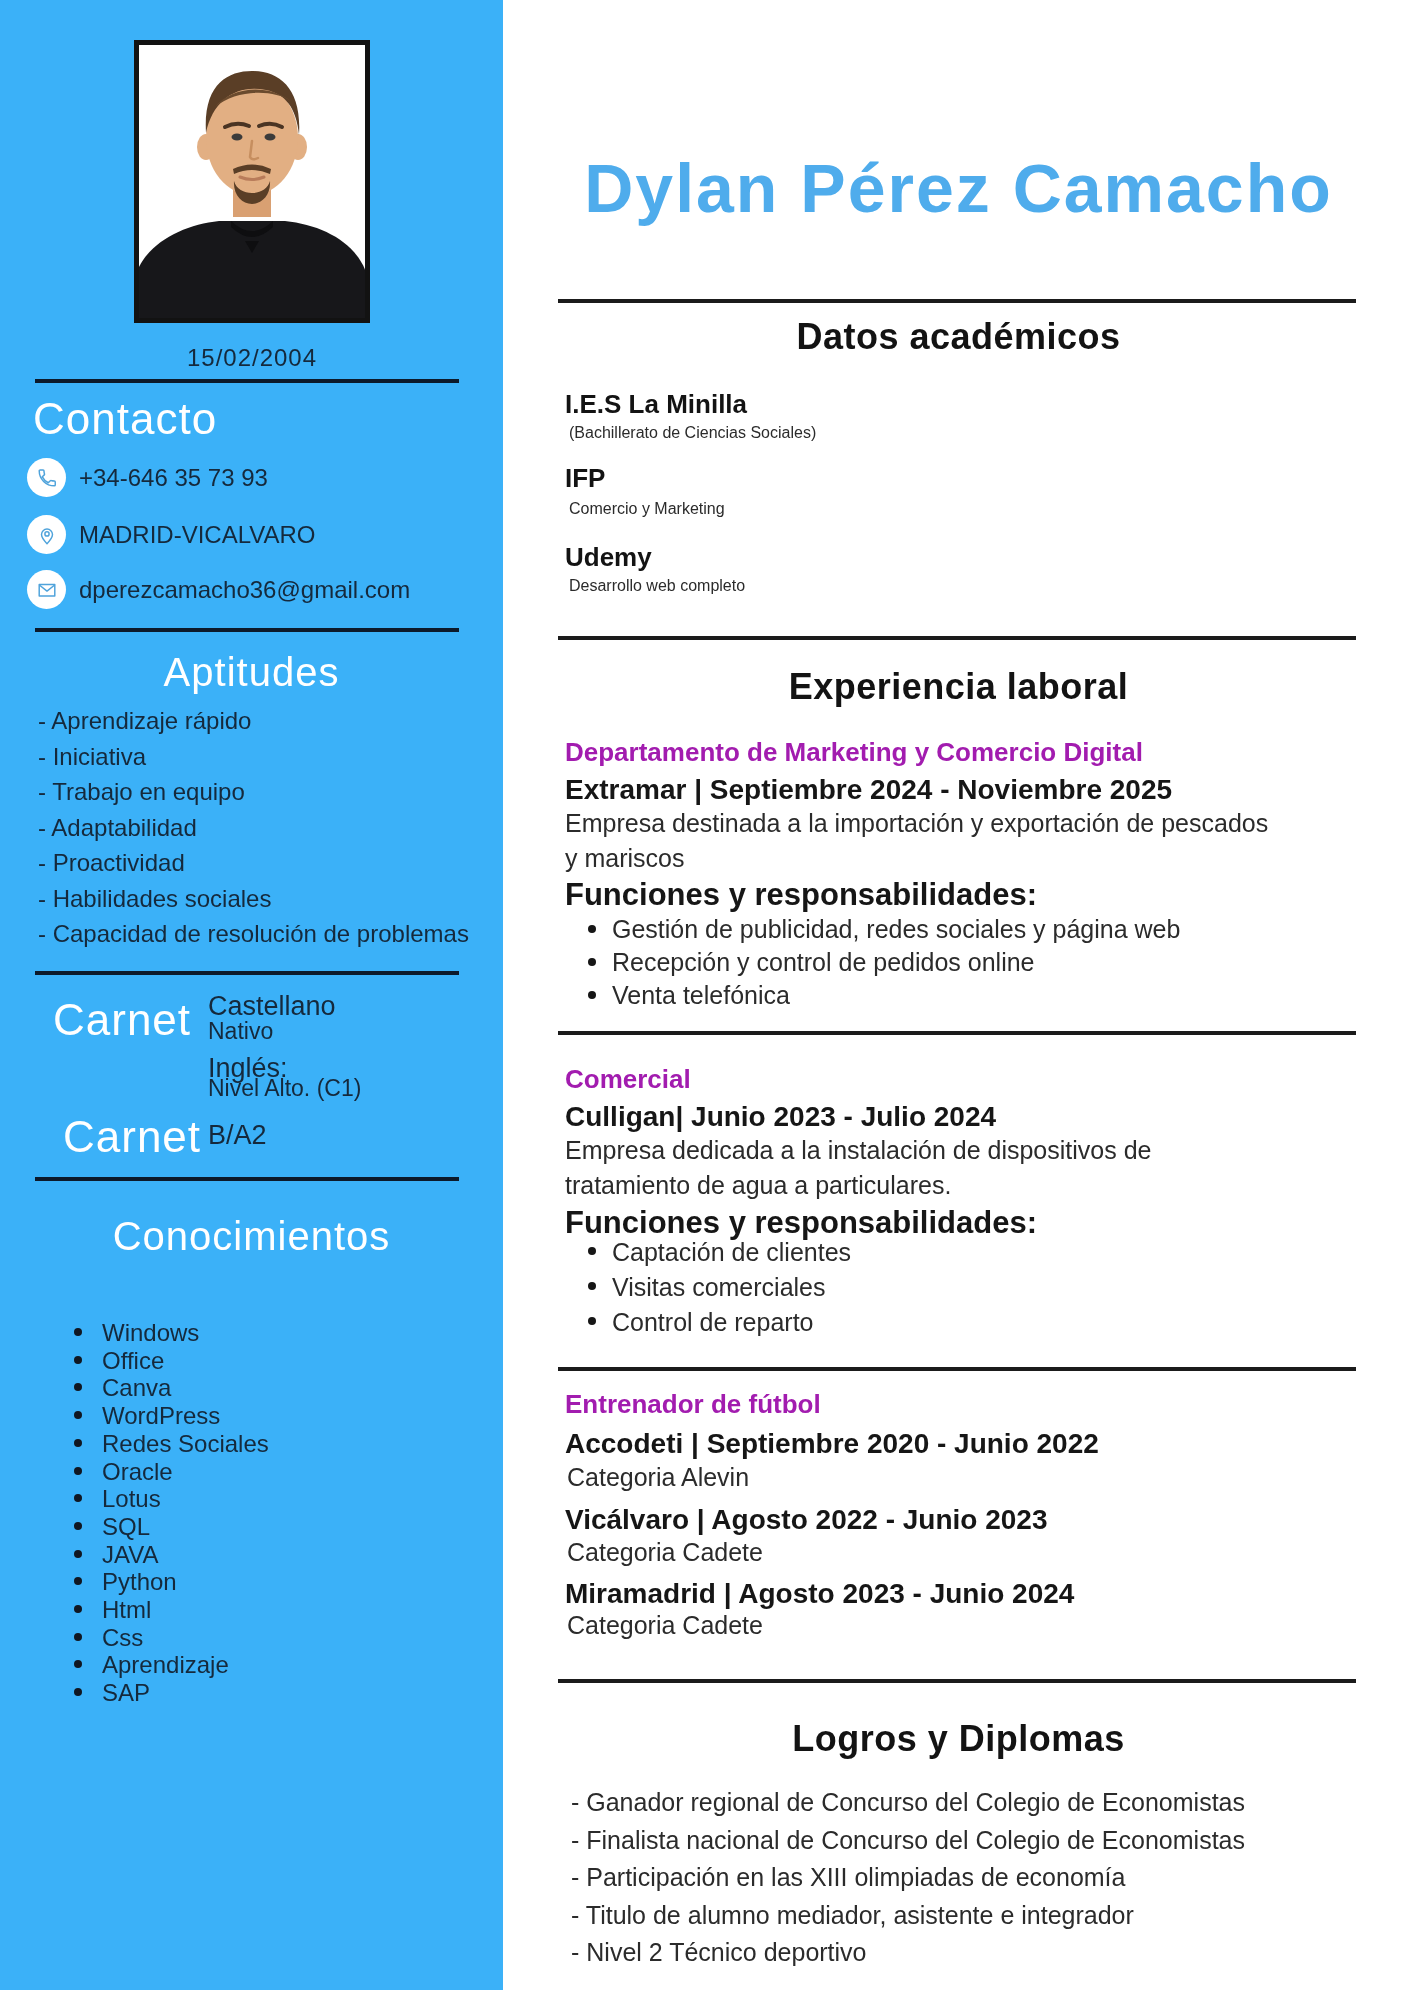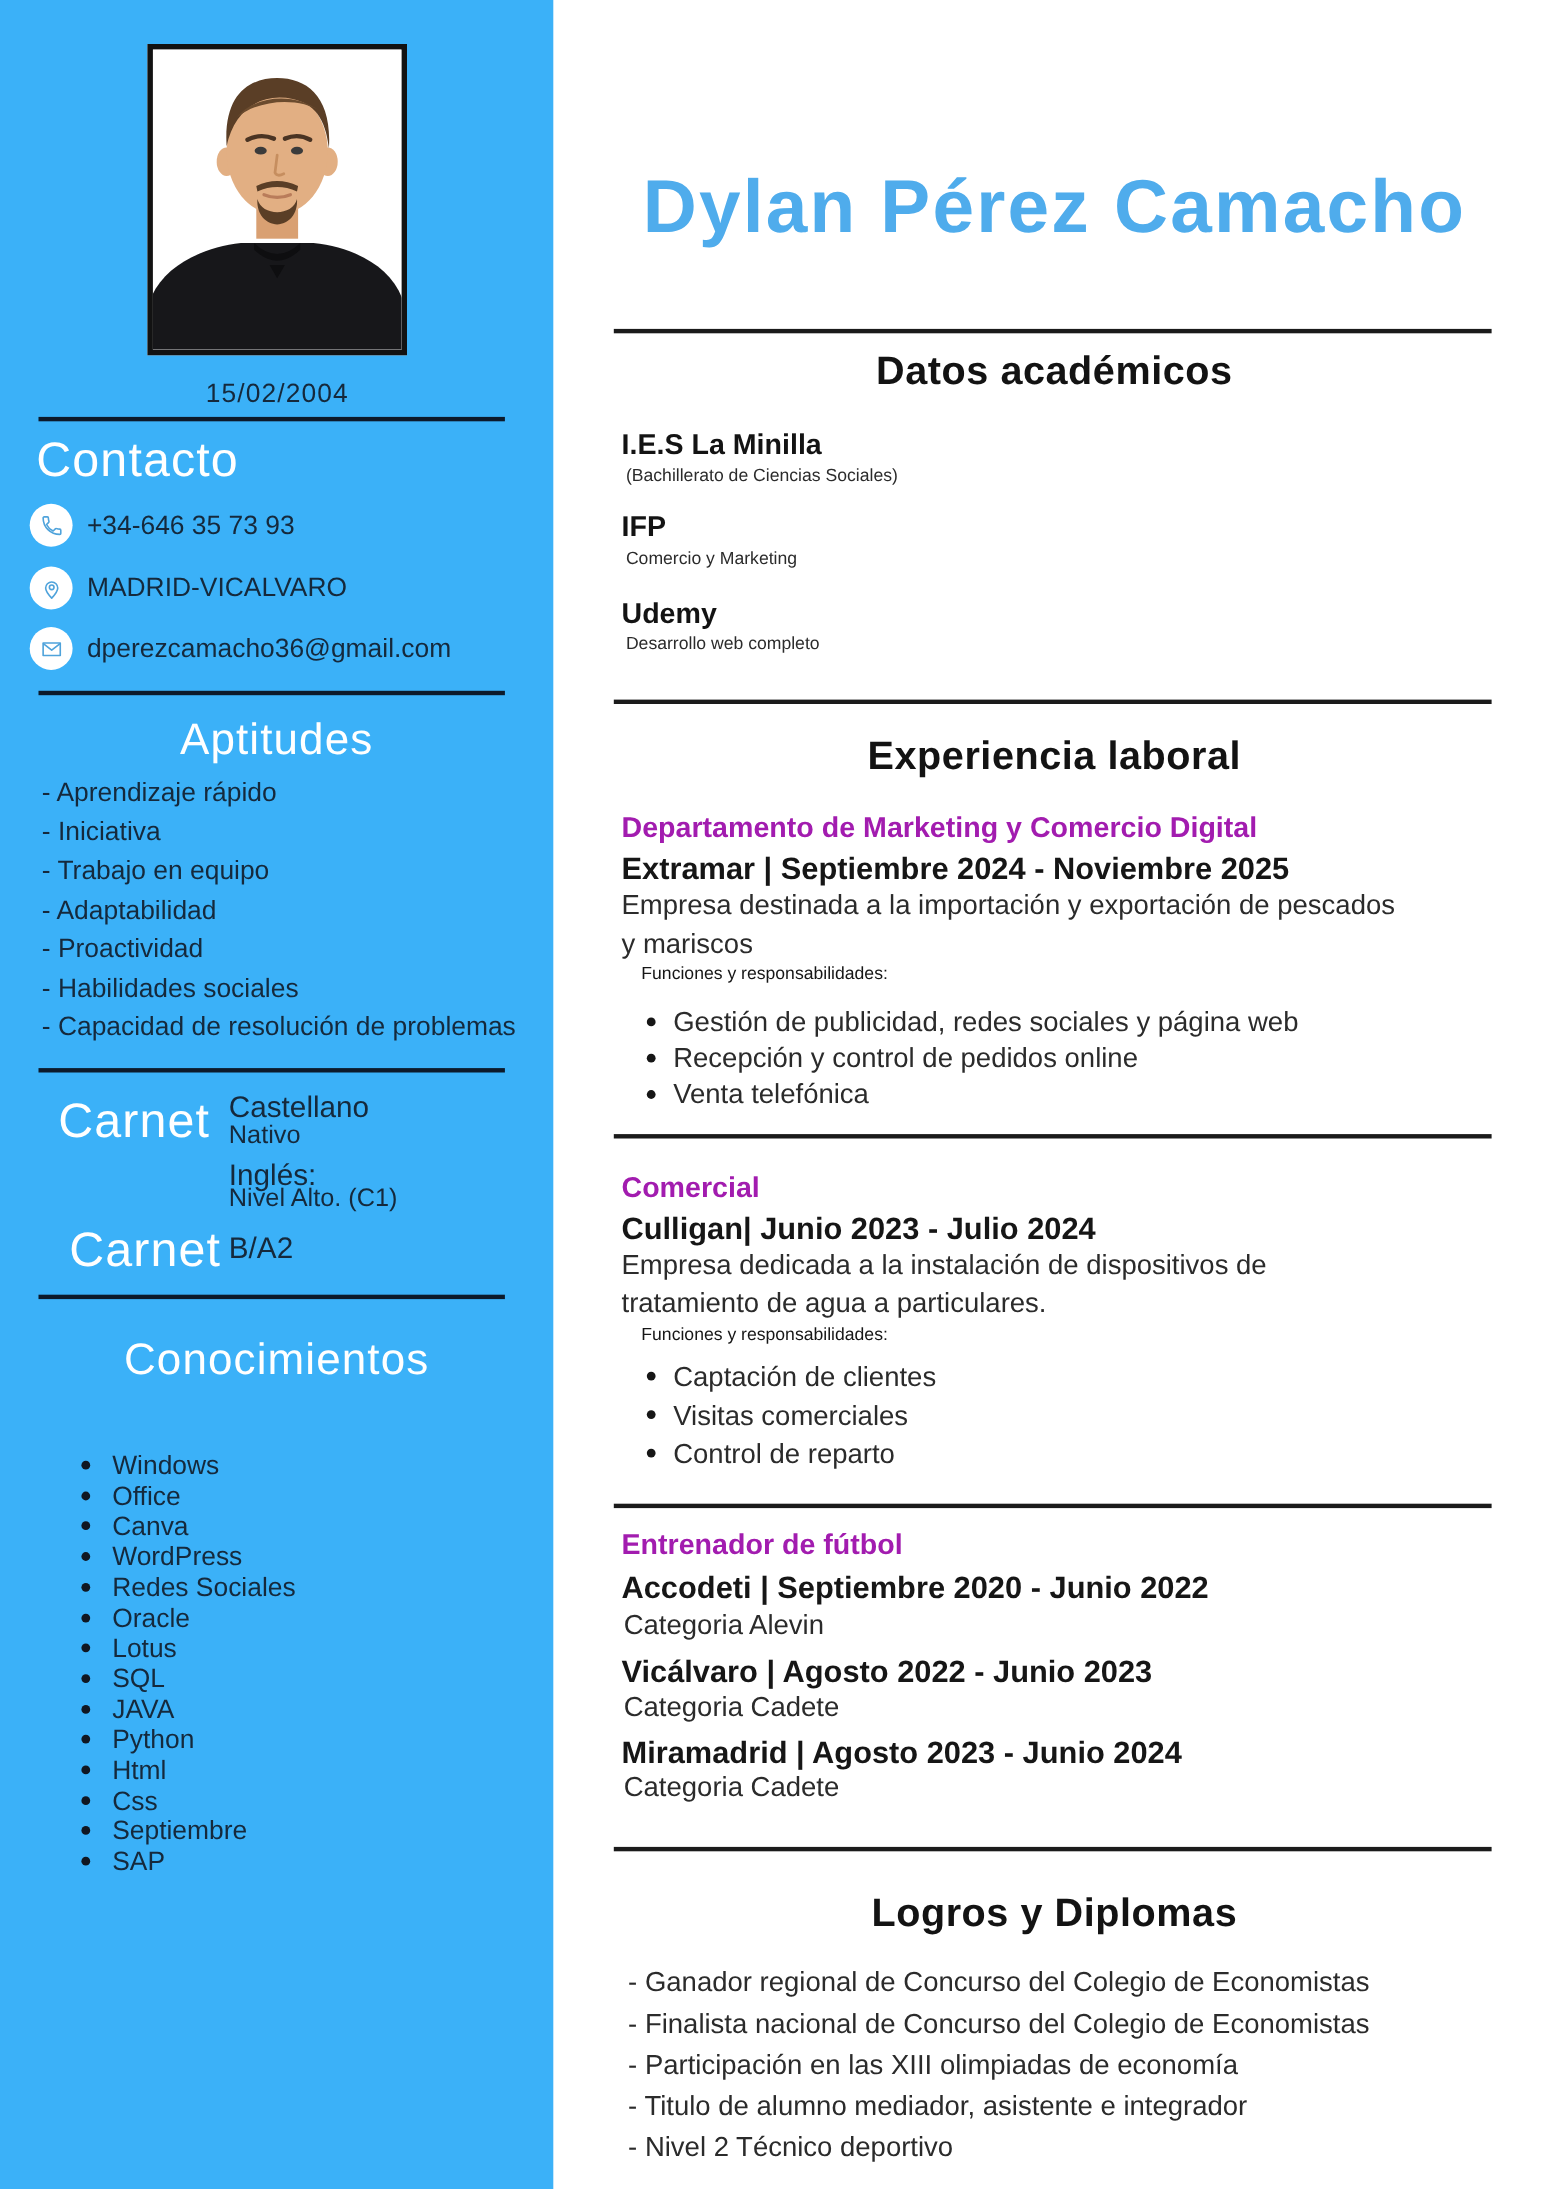--- a/index.html
+++ b/index.html
@@ -68,21 +68,21 @@
   .edu-detail { position:absolute; left:66px; font-size:16px; color:#2B2B2B; white-space:nowrap; }
   .e-n0 { top:389px; } .e-d0 { top:424px; }
   .e-n1 { top:463px; } .e-d1 { top:500px; }
   .e-n2 { top:542px; } .e-d2 { top:577px; }
   .job-role { position:absolute; left:62px; font-size:26px; font-weight:700; color:#a21caf; white-space:nowrap; }
   .r-1 { top:737px; } .r-2 { top:1064px; } .r-3 { top:1389px; }
   .job-cd { position:absolute; left:62px; font-size:28px; font-weight:700; color:#161616; white-space:nowrap; }
   .cd-1 { top:774px; } .cd-2 { top:1101px; }
   .job-desc { position:absolute; left:62px; font-size:25px; line-height:35px; color:#2B2B2B; }
   .d-1 { top:806px; } .d-2 { top:1133px; }
-  .job-func { position:absolute; left:62px; font-size:16px; font-weight:400; color:#161616; white-space:nowrap;margin-left:18px; }
+  .job-func { position:absolute; left:62px; font-size:31px; font-weight:700; color:#161616; white-space:nowrap; }
   .f-1 { top:877px; } .f-2 { top:1205px; }
   .jb-list { position:absolute; left:82px; font-size:25px; color:#2B2B2B; }
   .b-1 { top:913px; line-height:33px; }
   .b-2 { top:1235px; line-height:35px; }
   .jbullet { position:relative; padding-left:27px; white-space:nowrap; }
   .jbullet::before {
     content:''; position:absolute; left:3px; top:12px; width:8px; height:8px;
     border-radius:50%; background:#161616;
   }
   .coach-cd   { position:absolute; left:62px; font-size:28px; font-weight:700; color:#161616; white-space:nowrap; }
@@ -206,21 +206,21 @@
         <div class="skill-item">Canva</div>
         <div class="skill-item">WordPress</div>
         <div class="skill-item">Redes Sociales</div>
         <div class="skill-item">Oracle</div>
         <div class="skill-item">Lotus</div>
         <div class="skill-item">SQL</div>
         <div class="skill-item">JAVA</div>
         <div class="skill-item">Python</div>
         <div class="skill-item">Html</div>
         <div class="skill-item">Css</div>
-        <div class="skill-item">Septiembre</div>
+        <div class="skill-item">Aprendizaje</div>
         <div class="skill-item">SAP</div>
       </div>
   </div>
 
   <div class="main">
 
     <div class="name">Dylan Pérez Camacho</div>
 
     <div class="mline mline-1"></div>
     <div class="sec-title t-academics">Datos académicos</div>

